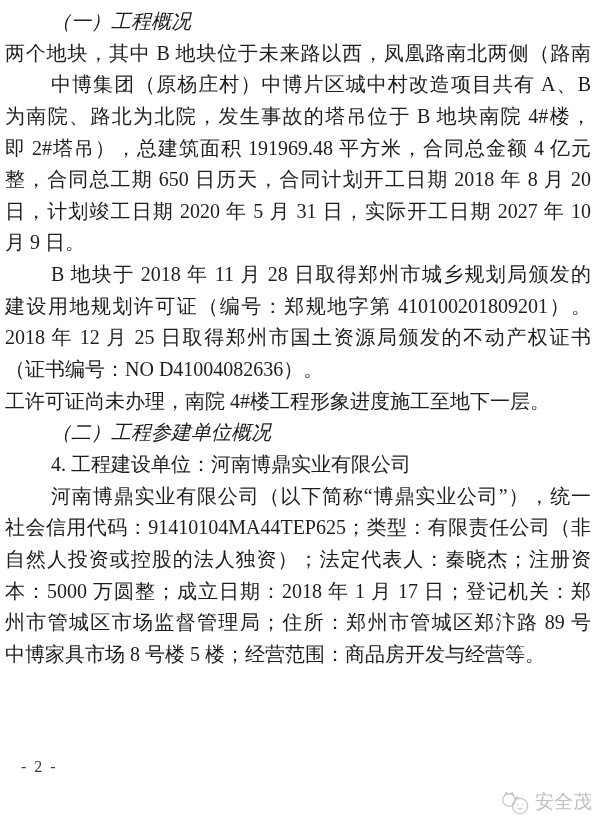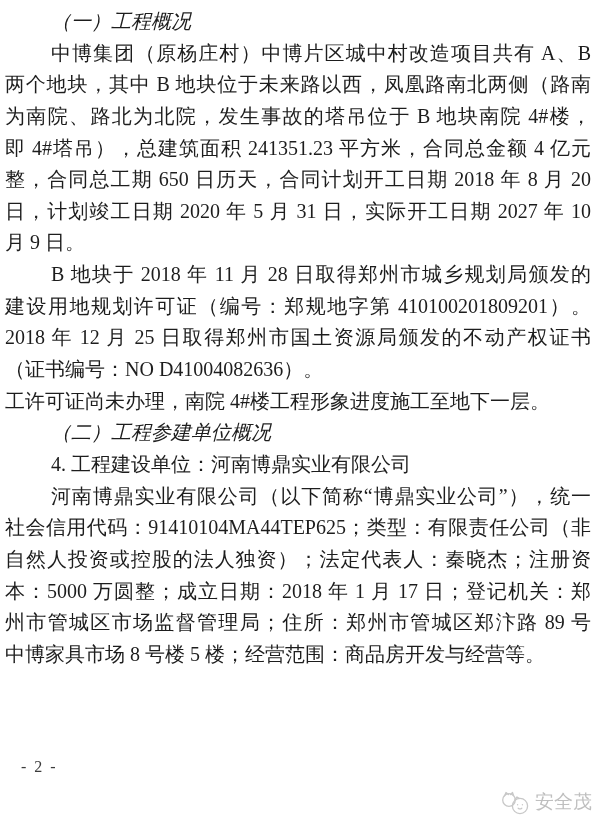--- a/index.html
+++ b/index.html
@@ -65,24 +65,24 @@
     display: block;
   }
 </style>
 </head>
 <body>
 
 <div class="page">
 
   <div class="doc-body">
       <div class="line indent heading">（一）工程概况</div>
+      <div class="line justify">两个地块，其中 B 地块位于未来路以西，凤凰路南北两侧（路南</div>
       <div class="line indent justify">中博集团（原杨庄村）中博片区城中村改造项目共有 A、B</div>
-      <div class="line justify">两个地块，其中 B 地块位于未来路以西，凤凰路南北两侧（路南</div>
       <div class="line justify">为南院、路北为北院，发生事故的塔吊位于 B 地块南院 4#楼，</div>
-      <div class="line justify">即 4#塔吊），总建筑面积 241351.23 平方米，合同总金额 4 亿元</div>
+      <div class="line justify">即 2#塔吊），总建筑面积 191969.48 平方米，合同总金额 4 亿元</div>
       <div class="line justify">整，合同总工期 650 日历天，合同计划开工日期 2018 年 8 月 20</div>
       <div class="line justify">日，计划竣工日期 2020 年 5 月 31 日，实际开工日期 2027 年 10</div>
       <div class="line">月 9 日。</div>
       <div class="line indent justify">B 地块于 2018 年 11 月 28 日取得郑州市城乡规划局颁发的</div>
       <div class="line justify">建设用地规划许可证（编号：郑规地字第 410100201809201）。</div>
       <div class="line justify">2018 年 12 月 25 日取得郑州市国土资源局颁发的不动产权证书</div>
       <div class="line">（证书编号：NO D41004082636）。</div>
       <div class="line">工许可证尚未办理，南院 4#楼工程形象进度施工至地下一层。</div>
       <div class="line indent heading">（二）工程参建单位概况</div>
       <div class="line indent">4. 工程建设单位：河南博鼎实业有限公司</div>

